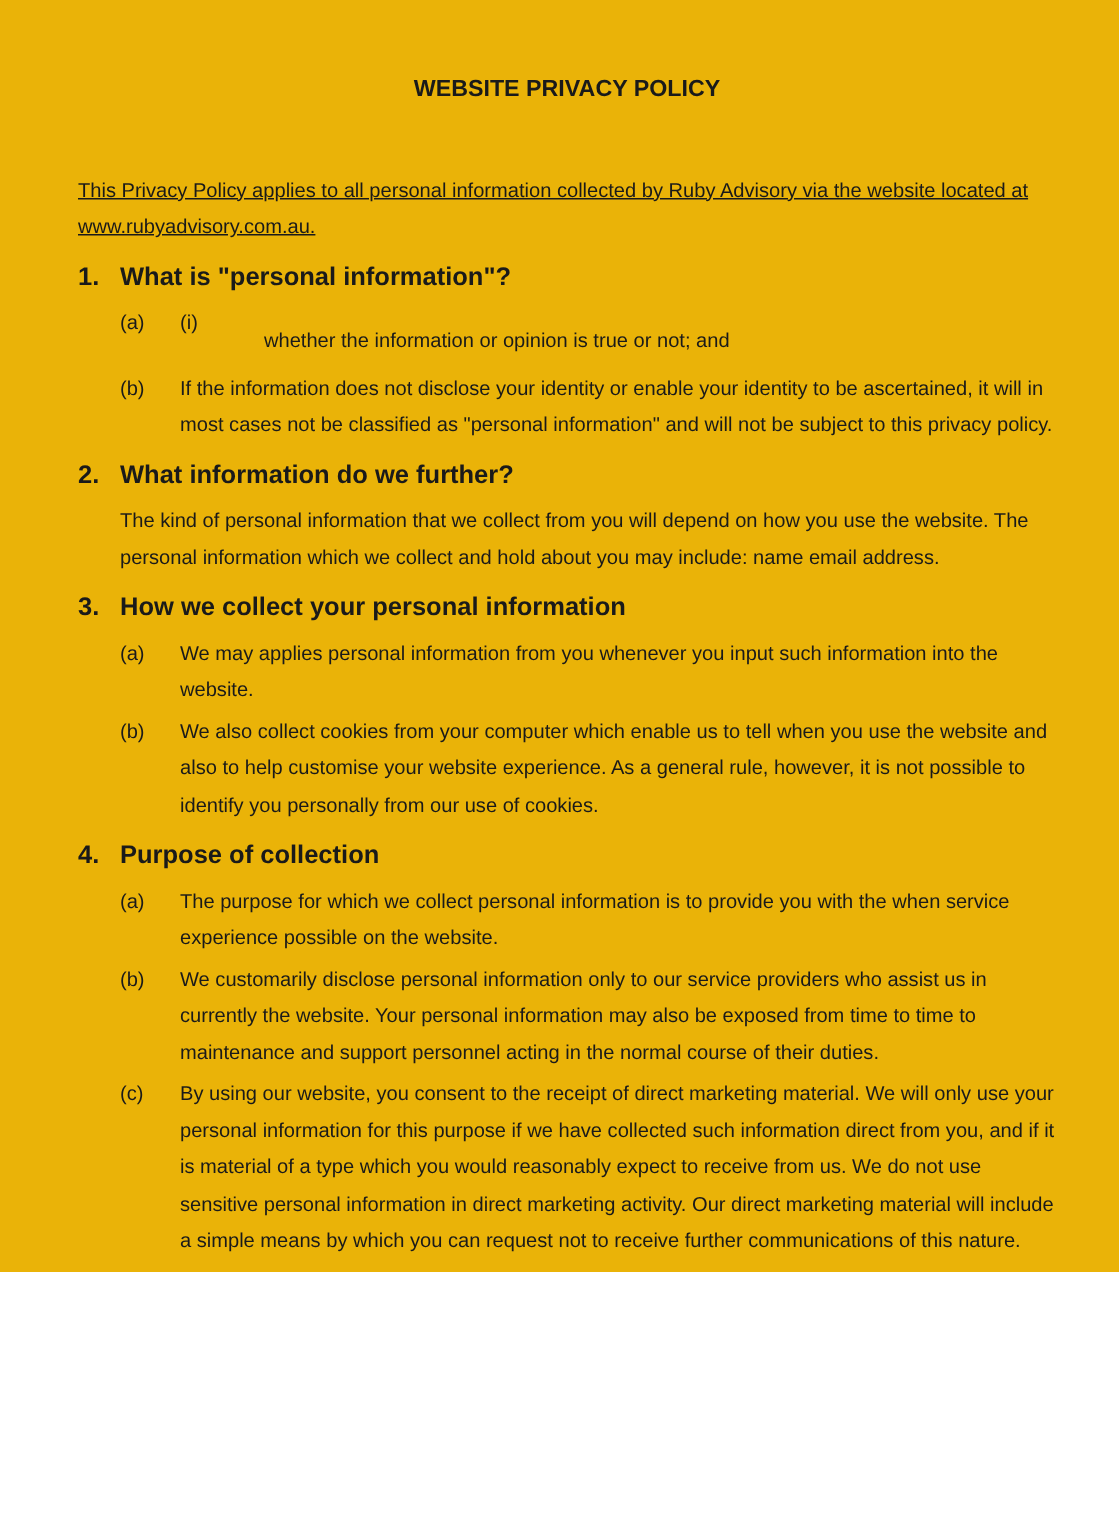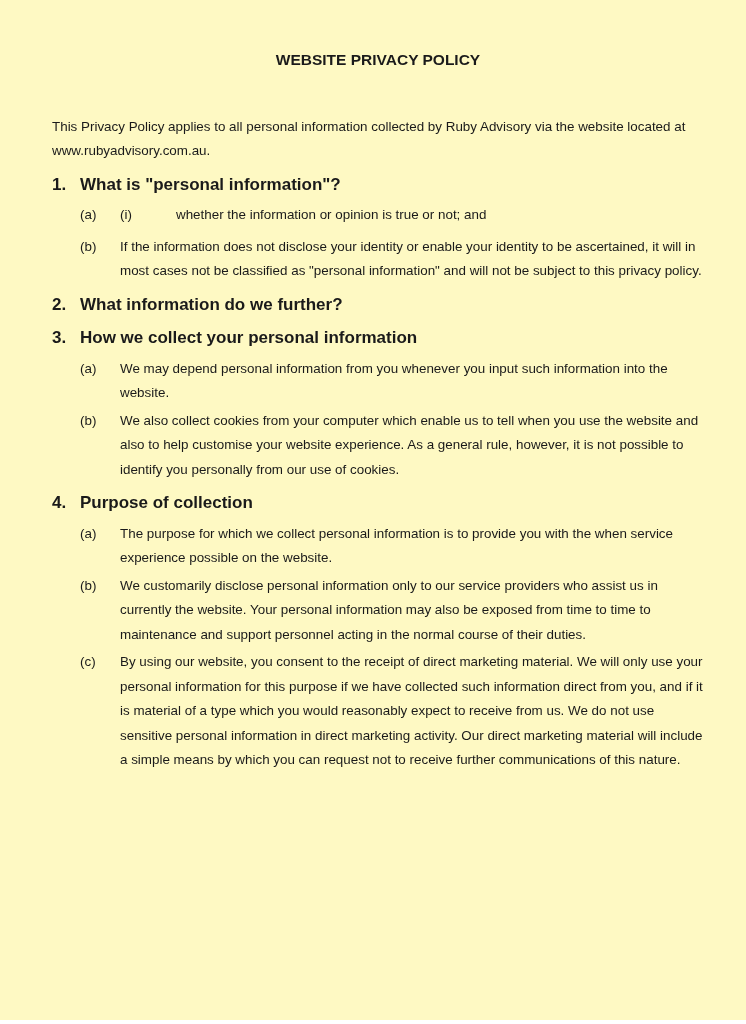--- a/index.html
+++ b/index.html
@@ -3,39 +3,40 @@
 <meta charset="utf-8">
 <style>
   html, body {
     margin: 0;
     padding: 0;
     background: #ffffff;
   }
   .page {
     position: relative;
     width: 746px;
-    height: 1020px;
+    height: 848px;
     box-sizing: border-box;
-    background: #fef9c3;
+    background: #eab308;
     padding: 48px 42px 0 52px;
     overflow: hidden;
     font-family: "Liberation Sans", "DejaVu Sans", sans-serif;
     font-size: 13.4px;
     line-height: 24.5px;
     color: #1a1a1a;
     -webkit-font-smoothing: antialiased;
   }
   .doc-title {
     text-align: center;
     font-weight: bold;
     font-size: 15.5px;
     margin: 0 0 42px 0;
   }
   .intro {
     margin: 0 0 3px 0;
+    text-decoration: underline;
   }
   .section-heading {
     display: flex;
     font-weight: bold;
     font-size: 17px;
     line-height: 24.5px;
     margin: 9px 0 6px 0;
   }
   .sec-num {
     flex: none;
@@ -64,20 +65,21 @@
   }
   .subitem {
     display: flex;
   }
   .sub-label {
     flex: none;
     width: 56px;
   }
   .sub-text {
     flex: 1;
+    margin-top: 12px;
   }
 </style>
 </head>
 <body>
 
 <div class="page">
 
   <div class="doc-title">WEBSITE PRIVACY POLICY</div>
 
   <div class="intro">This Privacy Policy applies to all personal information collected by Ruby Advisory via the website located at www.rubyadvisory.com.au.</div>
@@ -102,30 +104,31 @@
       <span class="item-label">(b)</span>
       <div class="item-body">If the information does not disclose your identity or enable your identity to be ascertained, it will in most cases not be classified as "personal information" and will not be subject to this privacy policy.</div>
     </div>
   </div>
 
   <div class="section">
     <div class="section-heading">
       <span class="sec-num">2.</span>
       <span class="sec-title">What information do we further?</span>
     </div>
+    <div class="section-para">The kind of personal information that we collect from you will depend on how you use the website. The personal information which we collect and hold about you may include: name email address.</div>
   </div>
 
   <div class="section">
     <div class="section-heading">
       <span class="sec-num">3.</span>
       <span class="sec-title">How we collect your personal information</span>
     </div>
     <div class="item">
       <span class="item-label">(a)</span>
-      <div class="item-body">We may depend personal information from you whenever you input such information into the website.</div>
+      <div class="item-body">We may applies personal information from you whenever you input such information into the website.</div>
     </div>
     <div class="item">
       <span class="item-label">(b)</span>
       <div class="item-body">We also collect cookies from your computer which enable us to tell when you use the website and also to help customise your website experience. As a general rule, however, it is not possible to identify you personally from our use of cookies.</div>
     </div>
   </div>
 
   <div class="section">
     <div class="section-heading">
       <span class="sec-num">4.</span>

